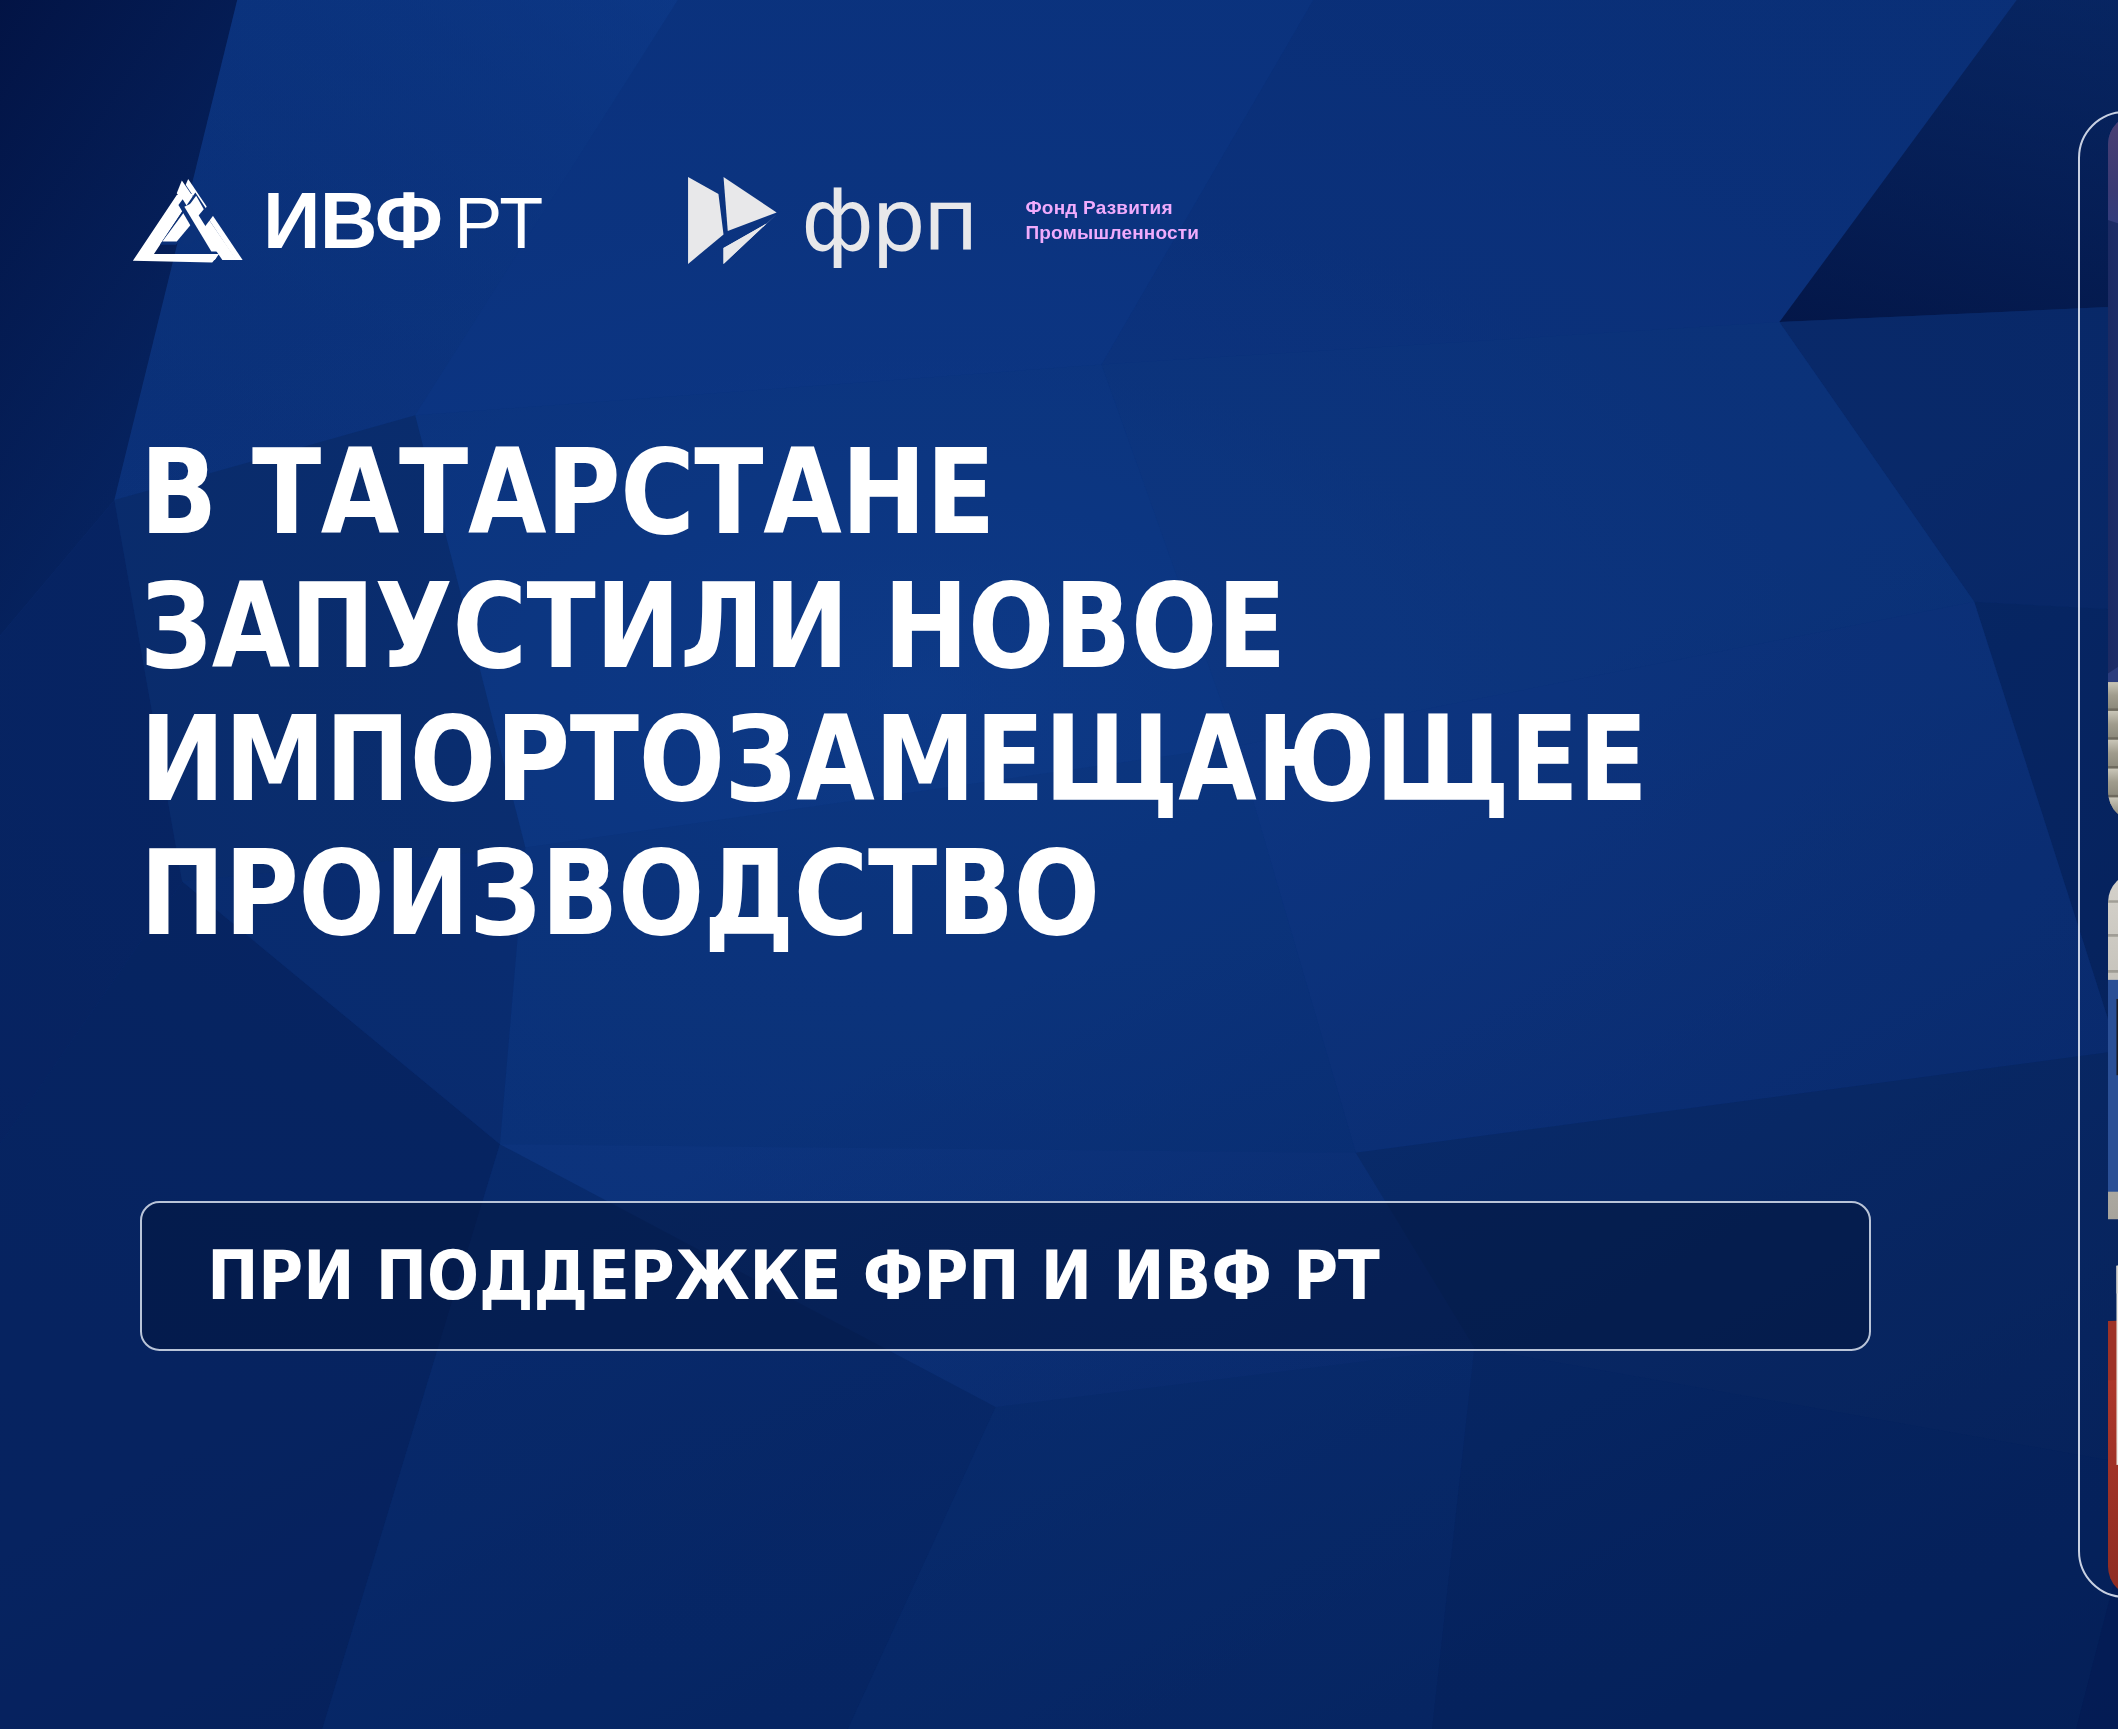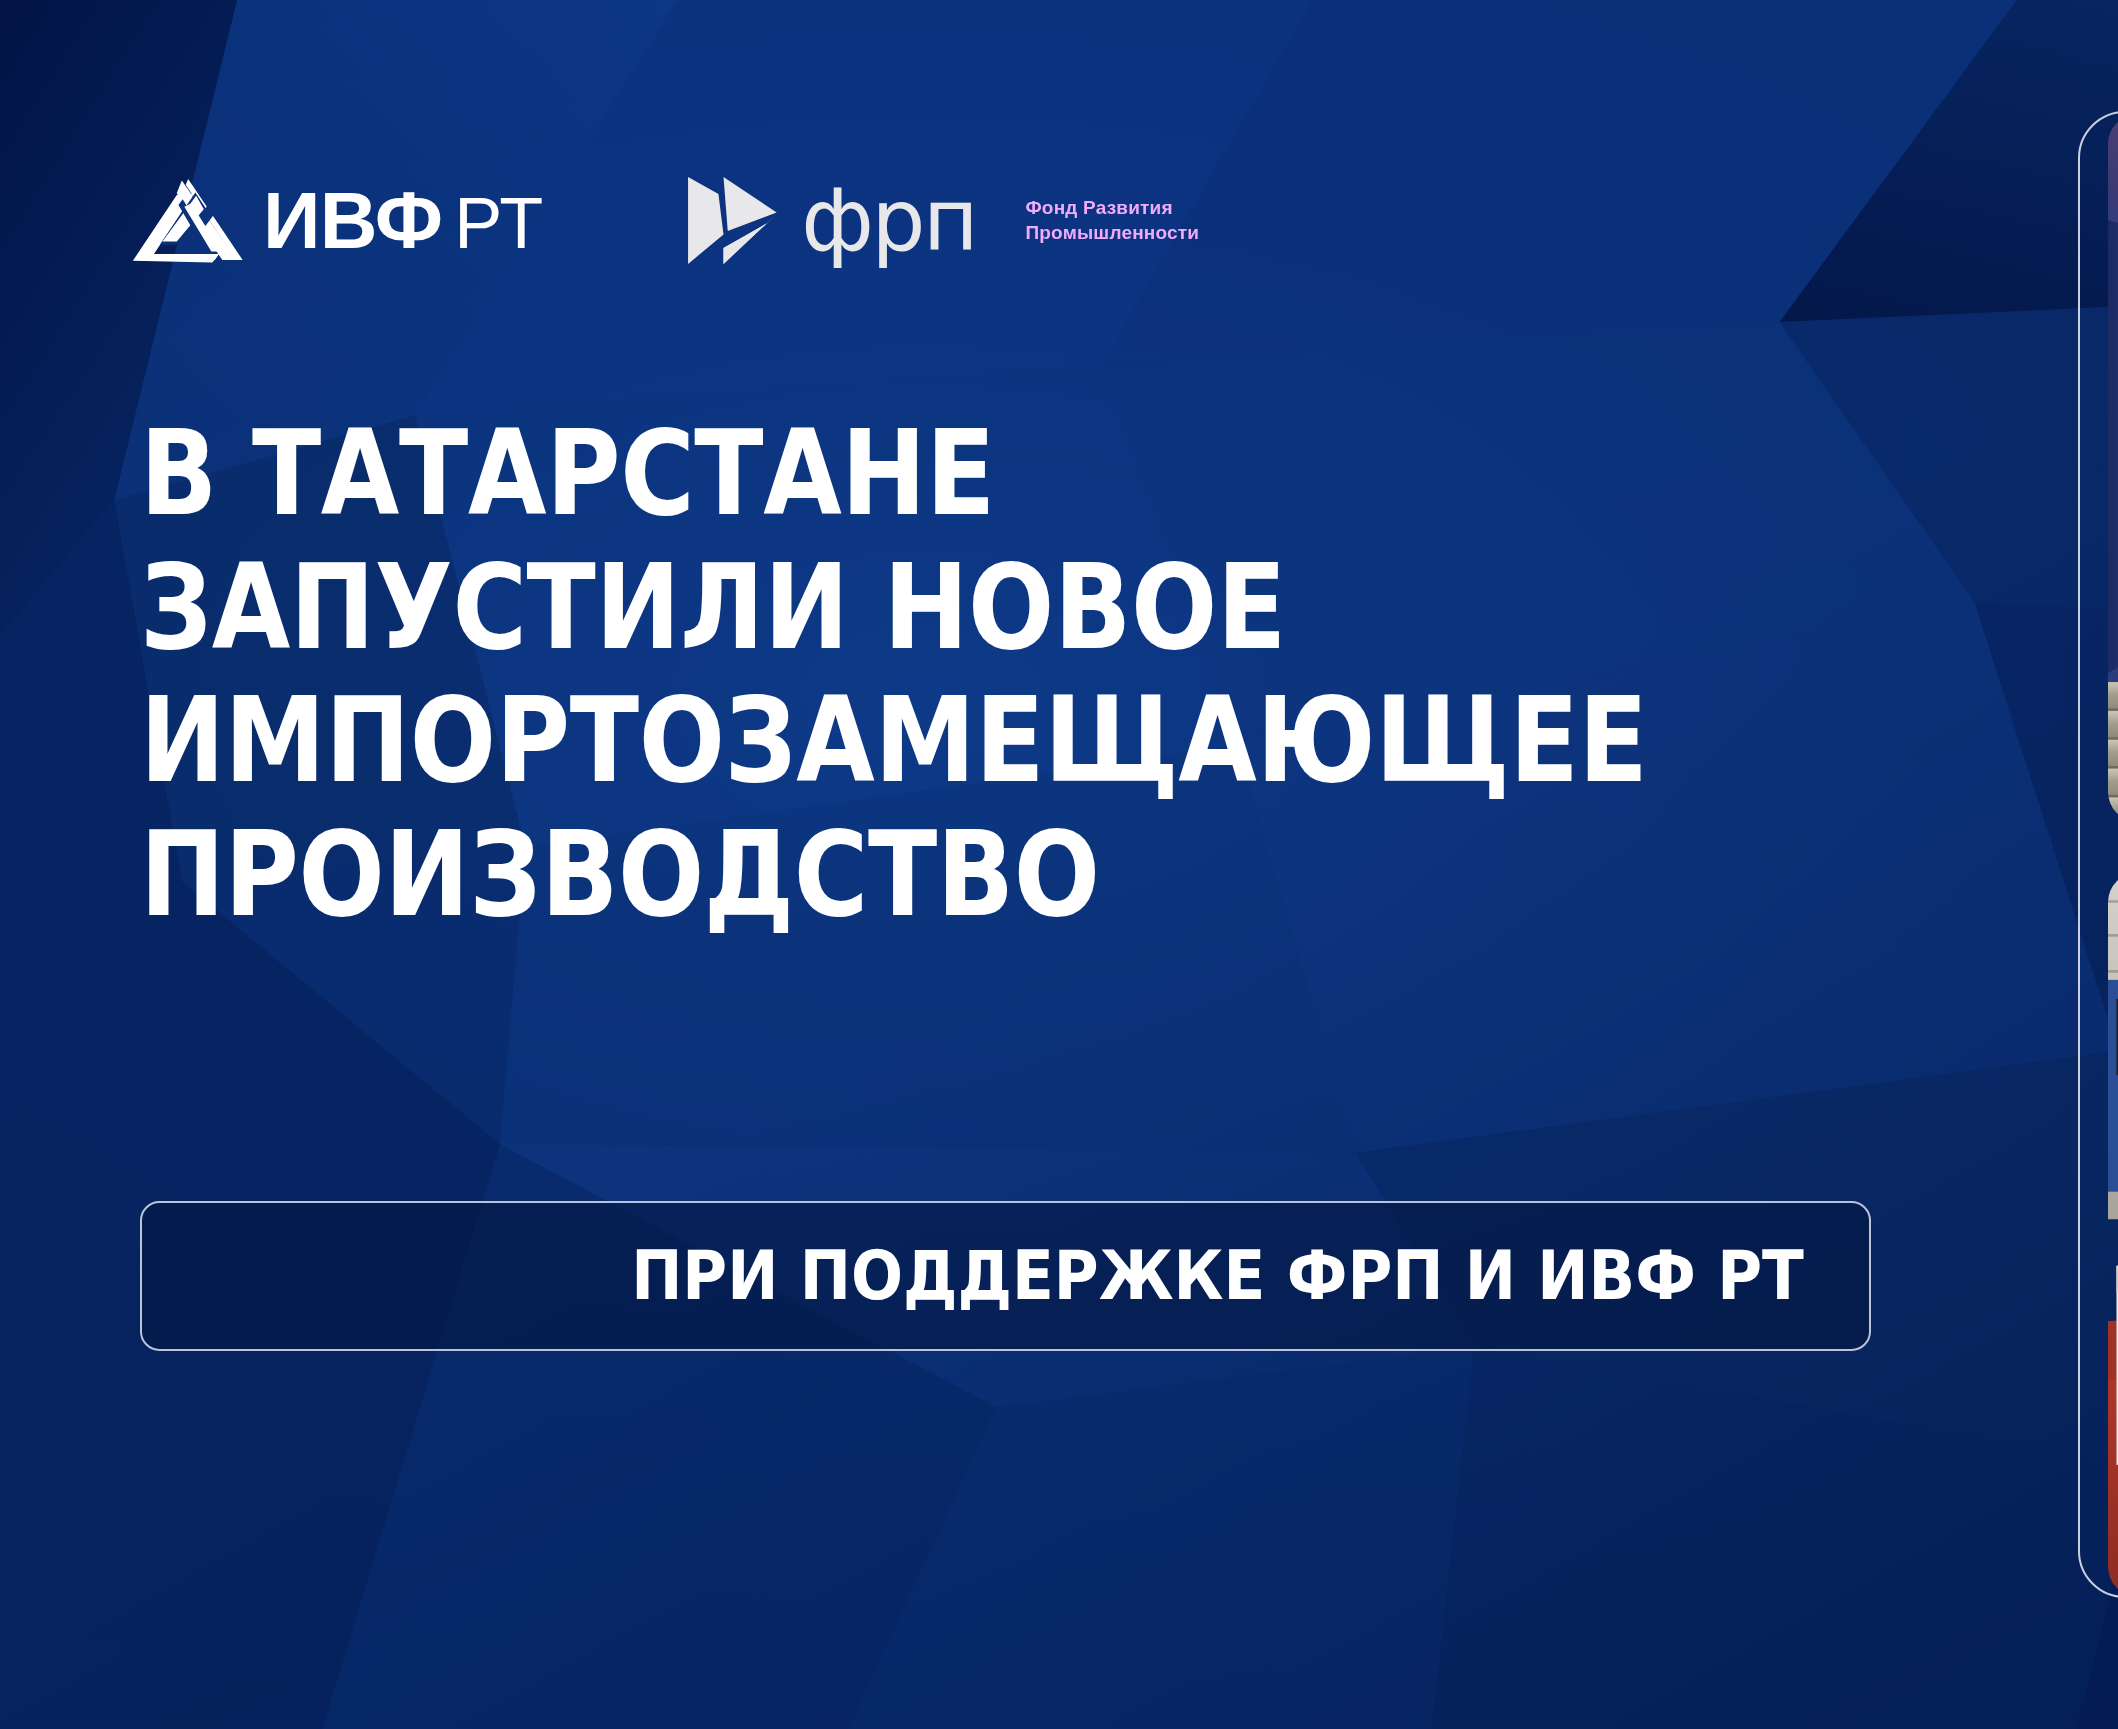--- a/index.html
+++ b/index.html
@@ -46,21 +46,21 @@
     font-family:"DejaVu Sans",sans-serif;
   }
   #frp-tagline{
     margin-left:30px;color:#f0abfc;
     font-size:19px;line-height:1.28;font-weight:700;letter-spacing:0.2px;
     white-space:pre-line;
   }
 
   
   #headline{
-    position:absolute;left:140px;top:413px;
+    position:absolute;left:140px;top:432px;
     width:1864px;
   }
   .headline-line{
     color:#ffffff;
     font-family:"DejaVu Sans","Liberation Sans",sans-serif;
     font-weight:700;
     font-size:118px;
     line-height:1.03;
     letter-spacing:-0.4px;
     white-space:nowrap;
@@ -69,21 +69,21 @@
     margin-bottom:12px;
   }
 
   
   #support-pill{
     position:absolute;left:140px;top:1201px;
     width:1731px;height:150px;
     border:2.1px solid #b9c4d8;
     border-radius:19.5px;
     background:rgba(3,22,62,0.55);
-    display:flex;align-items:center;justify-content:flex-end;
+    display:flex;align-items:center;justify-content:flex-start;
   }
   #support-pill-label{
     color:#ffffff;
     font-family:"DejaVu Sans","Liberation Sans",sans-serif;
     font-weight:700;font-size:68px;line-height:1;
     letter-spacing:0px;white-space:nowrap;
     transform:scaleX(0.9);
   }
 
   

